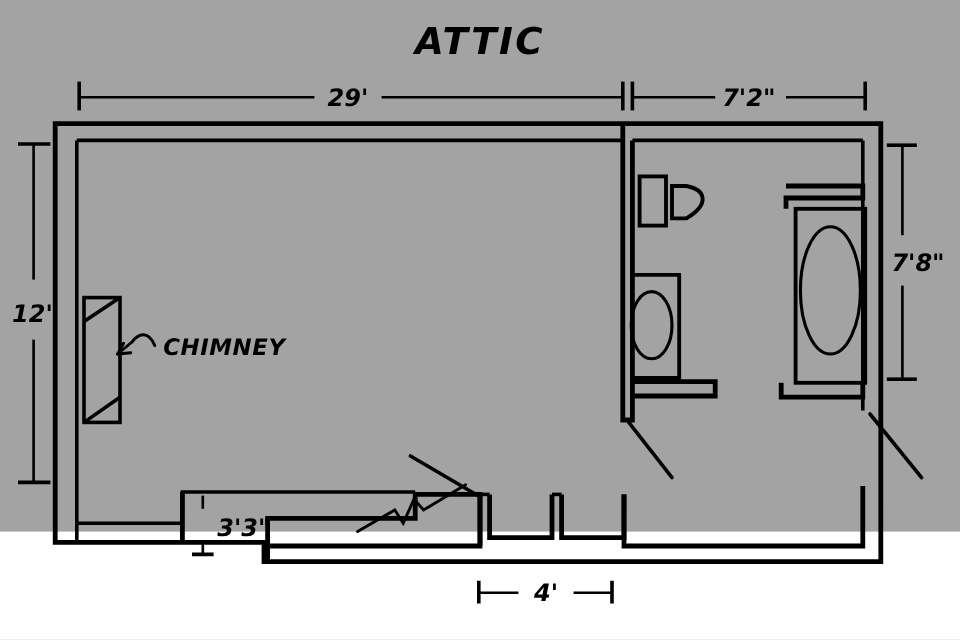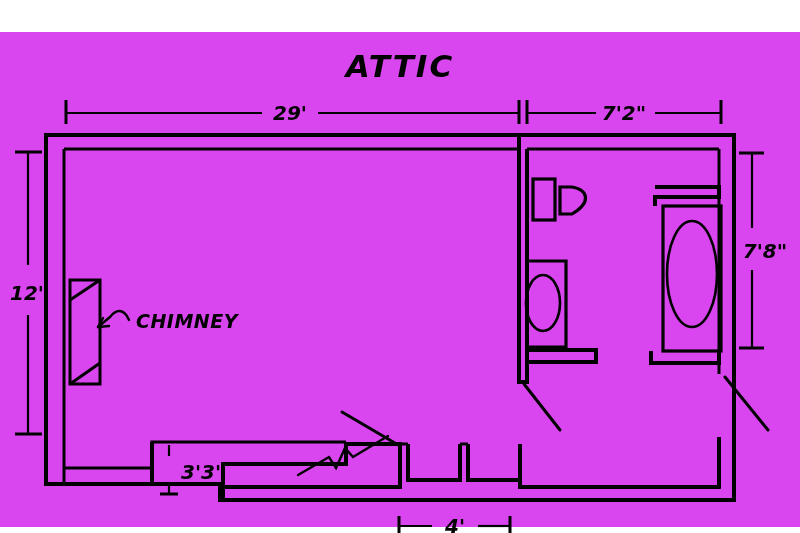--- a/index.html
+++ b/index.html
@@ -9,23 +9,22 @@
   }
   body {
     width: 800px;
     height: 533px;
     font-family: "DejaVu Sans", sans-serif;
     overflow: hidden;
   }
   #plan-root {
     position: relative;
     width: 800px;
-    height: 495px;
-    background: #d946ef;
-    margin-top: 32px;
+    height: 443px;
+    background: #a3a3a3;
   }
   svg.plan {
     display: block;
     width: 800px;
     height: 533px;
   }
   .wall {
     fill: none;
     stroke: #000000;
     stroke-width: 4;

